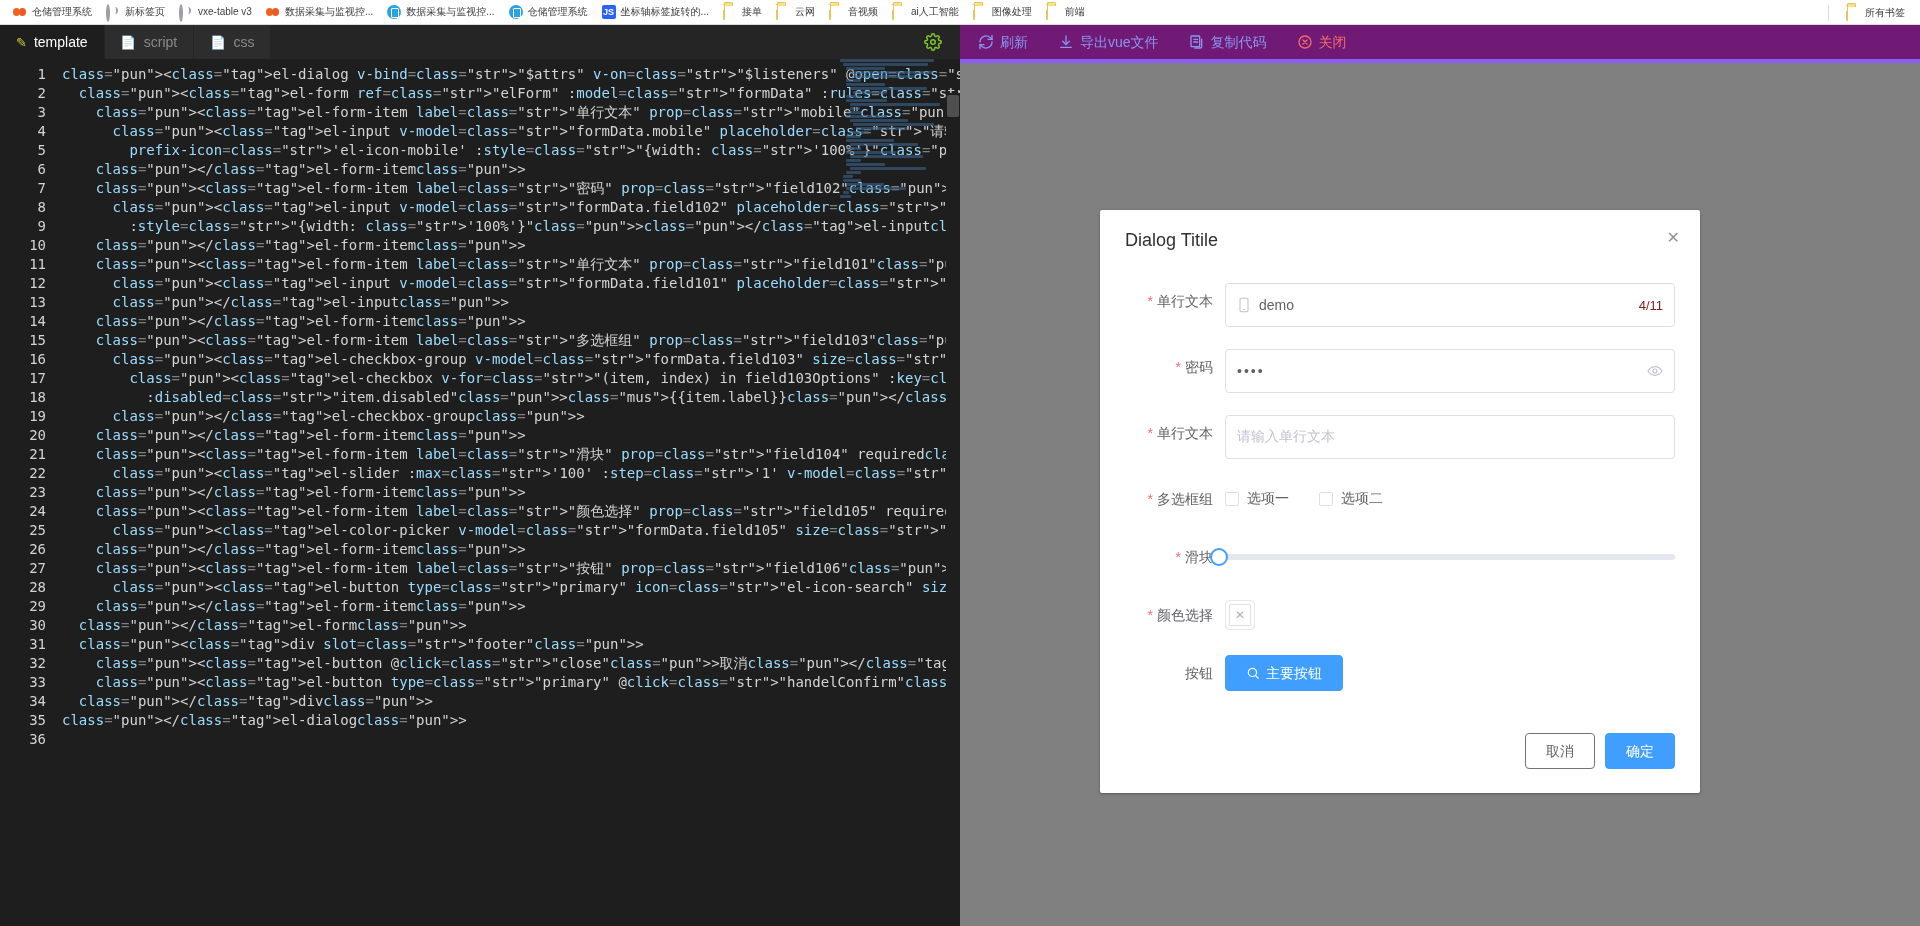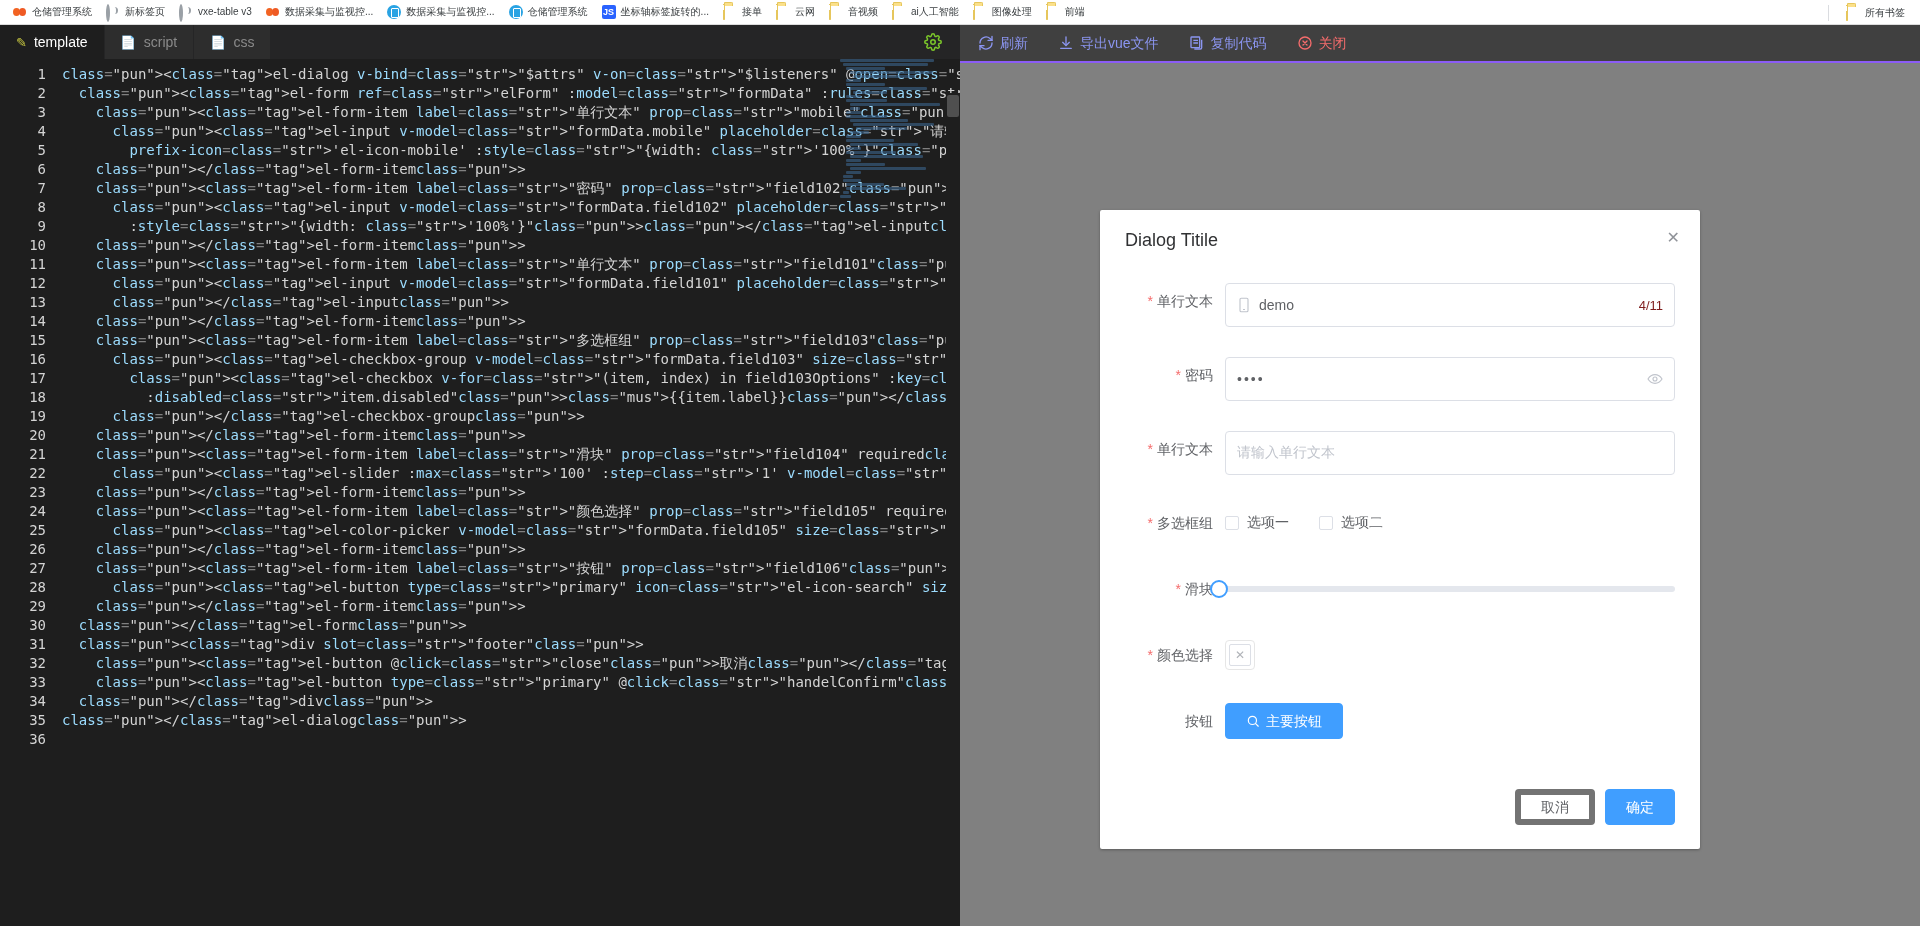--- a/index.html
+++ b/index.html
@@ -158,21 +158,21 @@
   }
 
   
   #preview-pane {
     width: 960px; height: 901px;
     background: #ffffff; position: relative;
     display: flex; flex-direction: column;
   }
   #preview-toolbar {
     height: 38px; flex: 0 0 38px;
-    background: #404040; border-bottom: 2px solid #8b5cf6;
+    background: #701a75; border-bottom: 4px solid #8b5cf6;
     display: flex; align-items: center; gap: 30px;
     padding-left: 18px;
     font-size: 14px;
   }
   .tb-btn {
     display: flex; align-items: center; gap: 6px;
     color: #8b95f0; cursor: pointer; line-height: 1;
   }
   .tb-btn.danger { color: #f56c6c; }
   .tb-ico { line-height: 0; display: inline-flex; }
@@ -200,21 +200,21 @@
   #dialog-title {
     font-size: 18px; color: #303133; font-weight: 400;
   }
   #dialog-close {
     position: absolute; right: 20px; top: 20px;
     color: #909399; font-size: 16px; cursor: pointer; line-height: 1;
   }
   #dialog-body { padding: 22px 25px 10px 25px; }
 
   .form-item {
-    display: flex; align-items: flex-start; margin-bottom: 30px;
+    display: flex; align-items: flex-start; margin-bottom: 22px;
   }
   .fi-label {
     width: 100px; flex: 0 0 100px;
     text-align: right; padding-right: 12px;
     font-size: 14px; color: #606266; line-height: 36px;
     position: relative;
   }
   .req-star { color: #f56c6c; margin-right: 4px; }
   .fi-control { flex: 1; min-width: 0; }
 
@@ -260,21 +260,21 @@
     color: #b0b3b8; font-size: 12px;
   }
 
   .el-btn {
     display: inline-flex; align-items: center; gap: 6px;
     height: 36px; padding: 0 20px; border-radius: 4px;
     font-size: 14px; cursor: pointer; border: 1px solid transparent;
     line-height: 1;
   }
   .el-btn.primary { background: #409eff; color: #fff; border-color: #409eff; }
-  .el-btn.default { background: #fff; color: #606266; border: 6px solid #737373; }
+  .el-btn.default { background: #fff; color: #606266; border: 1px solid #737373; }
 
   #dialog-footer {
     padding: 10px 25px 24px 25px;
     display: flex; justify-content: flex-end; gap: 10px;
   }
   .btn-row-item { min-width: 66px; justify-content: center; }
 </style>
 </head>
 <body>
 

